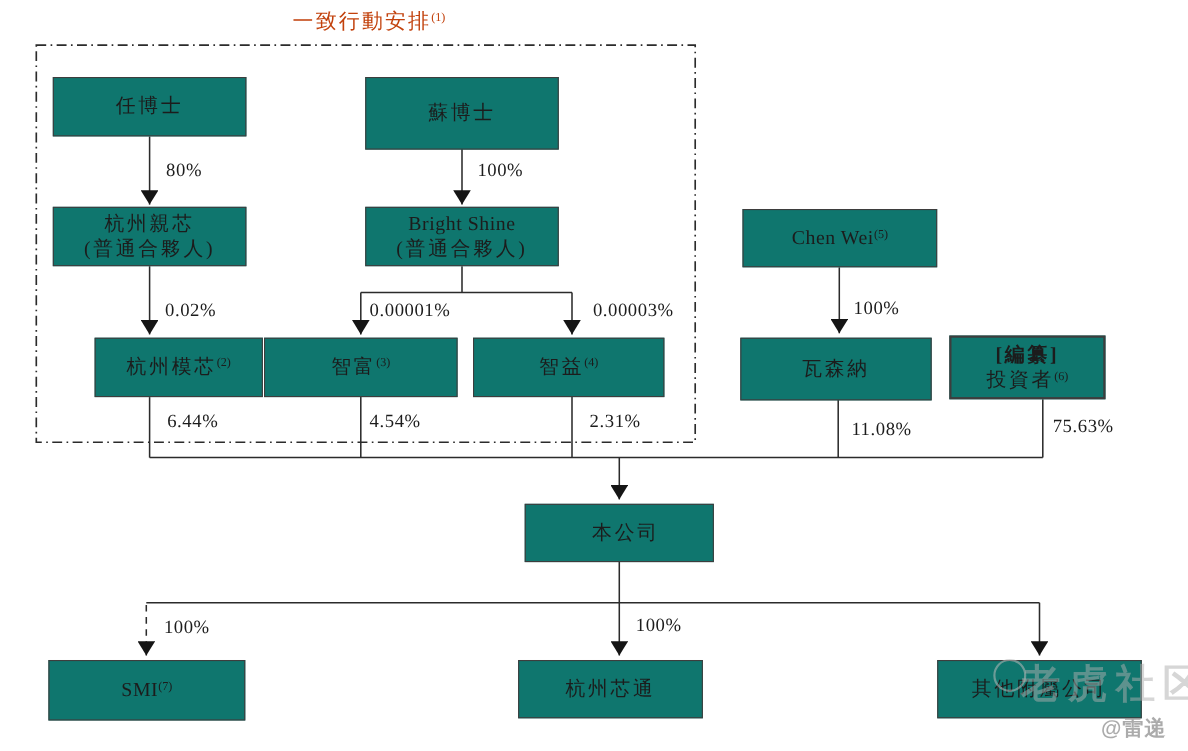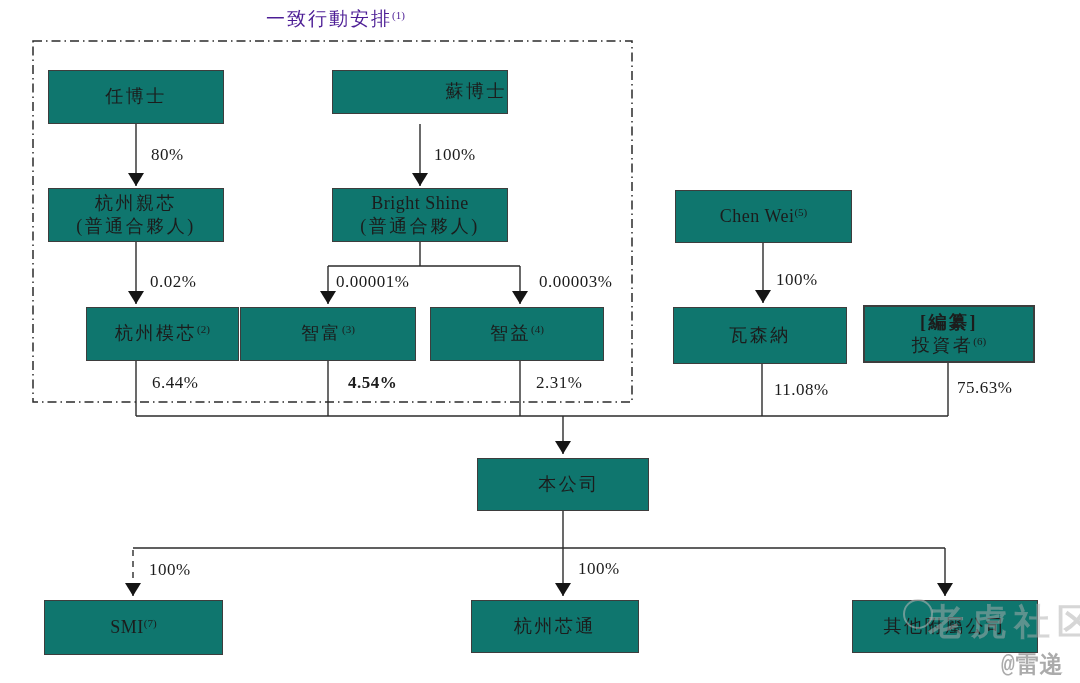--- a/index.html
+++ b/index.html
@@ -11,21 +11,21 @@
     overflow: hidden;
     font-family: "Liberation Serif", "DejaVu Serif", serif;
     color: #1c1c1c;
   }
   svg.lines { position: absolute; left: 0; top: 0; z-index: 1; }
   .title {
     position: absolute;
     z-index: 3;
     font-size: 19px;
     letter-spacing: 2px;
-    color: #4c1d95;
+    color: #c2410c;
     white-space: nowrap;
   }
   .node {
     position: absolute;
     z-index: 2;
     background: #0f766e;
     border: 1.6px solid #3d3d3d;
     box-sizing: border-box;
     display: flex;
     flex-direction: column;
@@ -69,22 +69,22 @@
     font-family: "Liberation Sans", "DejaVu Sans", sans-serif;
     font-size: 36px;
     font-weight: bold;
     letter-spacing: 7px;
     color: rgba(173,173,173,0.5);
     white-space: nowrap;
   }
   .wm-handle {
     position: absolute;
     z-index: 4;
-    font-family: Liberation Mono, monospace;
-    font-size: 23px;
+    font-family: Liberation Sans, sans-serif;
+    font-size: 19px;
     font-weight: bold;
     letter-spacing: 1px;
     color: rgba(150,150,150,0.8);
     white-space: nowrap;
   }
 </style>
 </head>
 <body>
 
 <div class="canvas">
@@ -124,21 +124,21 @@
   </svg>
 
   <div class="title" style="left:266px; top:6px;">
     <span>一致行動安排</span><sup>(1)</sup>
   </div>
 
   <div class="node" style="left:48px; top:70px; width:176px; height:54px;">
     <span>任博士</span>
   </div>
 
-  <div class="node" style="left:332px; top:70px; width:176px; height:44px;align-items:flex-end;">
+  <div class="node" style="left:332px; top:70px; width:176px; height:66px;">
     <span>蘇博士</span>
   </div>
 
   <div class="node" style="left:48px; top:188px; width:176px; height:54px;">
     <span>杭州親芯</span>
     <span>(普通合夥人)</span>
   </div>
 
   <div class="node" style="left:332px; top:188px; width:176px; height:54px;">
     <span class="latin">Bright Shine</span>
@@ -158,21 +158,21 @@
   </div>
 
   <div class="node" style="left:430px; top:307px; width:174px; height:54px;">
     <span><span>智益</span><sup>(4)</sup></span>
   </div>
 
   <div class="node" style="left:673px; top:307px; width:174px; height:57px;">
     <span>瓦森納</span>
   </div>
 
-  <div class="node" style="left:863px; top:305px; width:172px; height:58px; border-width:2px;">
+  <div class="node" style="left:863px; top:305px; width:142px; height:58px; border-width:2px;">
     <span class="bold">[編纂]</span>
     <span><span>投資者</span><sup>(6)</sup></span>
   </div>
 
   <div class="node" style="left:477px; top:458px; width:172px; height:53px;padding-left:12px;">
     <span>本公司</span>
   </div>
 
   <div class="node" style="left:44px; top:600px; width:179px; height:55px;">
     <span class="latin"><span>SMI</span><sup>(7)</sup></span>
@@ -186,21 +186,21 @@
     <span>其他附屬公司</span>
   </div>
 
   <span class="pct" style="left:151px; top:145px;">80%</span>
   <span class="pct" style="left:434px; top:145px;">100%</span>
   <span class="pct" style="left:150px; top:272px;">0.02%</span>
   <span class="pct" style="left:336px; top:272px;">0.00001%</span>
   <span class="pct" style="left:539px; top:272px;">0.00003%</span>
   <span class="pct" style="left:776px; top:270px;">100%</span>
   <span class="pct" style="left:152px; top:373px;">6.44%</span>
-  <span class="pct" style="left:348px; top:373px;font-weight:bold;">4.54%</span>
+  <span class="pct" style="left:336px; top:373px;">4.54%</span>
   <span class="pct" style="left:536px; top:373px;">2.31%</span>
   <span class="pct" style="left:774px; top:380px;">11.08%</span>
   <span class="pct" style="left:957px; top:378px;">75.63%</span>
   <span class="pct" style="left:149px; top:560px;">100%</span>
   <span class="pct" style="left:578px; top:559px;">100%</span>
 
   <div class="wm-circle" style="left:903px; top:599px;"></div>
   <span class="wm-text" style="left:928px; top:598px;">老虎社区</span>
   <span class="wm-handle" style="left:1001px; top:649px;">@雷递</span>
 

